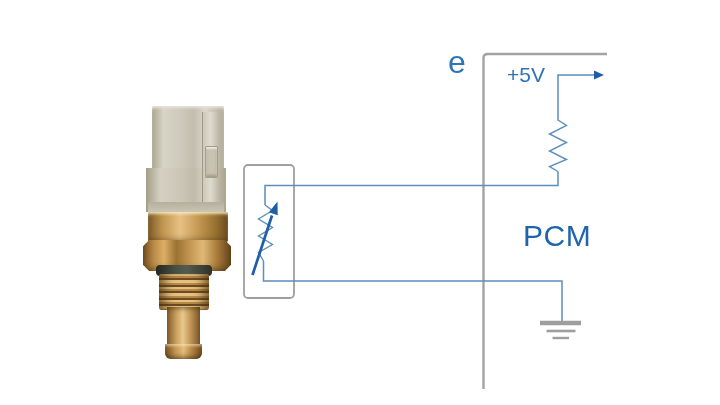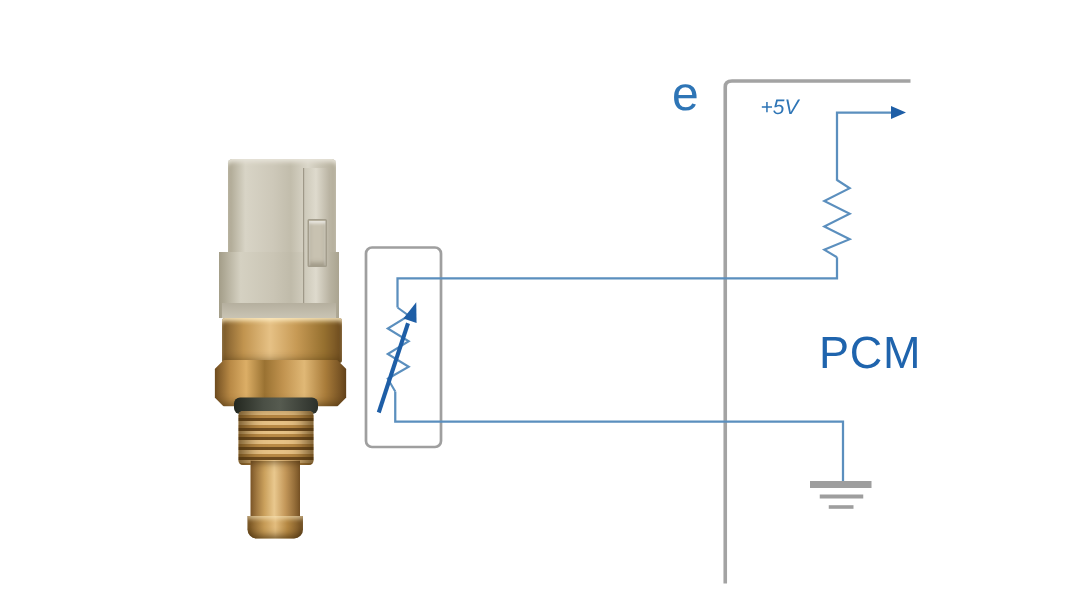--- a/index.html
+++ b/index.html
@@ -19,22 +19,22 @@
   .t-arrow{stroke:var(--arrow-blue,#1e5ea6);stroke-width:2.7;}
   .t-arrow-head{fill:var(--arrow-blue,#1e5ea6);}
   .v-arrow-head{fill:var(--arrow-blue,#1e5ea6);}
   .gnd1{stroke:var(--ground-gray,#9a9a9a);stroke-width:4.6;}
   .gnd2{stroke:var(--ground-gray,#9a9a9a);stroke-width:2.6;}
   .gnd3{stroke:var(--ground-gray,#9a9a9a);stroke-width:2.4;}
 
   
   .lbl{position:absolute;line-height:1;white-space:nowrap;}
   .lbl-e{left:448px;top:46px;font-size:32px;color:var(--label-blue,#2e75b6);}
-  .lbl-5v{left:507px;top:64px;font-size:14px;color:var(--label-blue,#2e75b6);font-style:italic;}
-  .lbl-pcm{left:523px;top:221px;font-size:30px;letter-spacing:.5px;color:var(--pcm-blue,#1f64ad);margin-left:23px;}
+  .lbl-5v{left:507px;top:64px;font-size:21px;color:var(--label-blue,#2e75b6);}
+  .lbl-pcm{left:523px;top:221px;font-size:30px;letter-spacing:.5px;color:var(--pcm-blue,#1f64ad);}
 
   
   .sensor{position:absolute;left:142px;top:104px;width:100px;height:258px;}
   .sensor > div{position:absolute;}
   .housing-upper{
     left:10px;top:2px;width:72px;height:74px;border-radius:3px 3px 0 0;
     background:linear-gradient(90deg,#aba590 0%,#d8d4c6 16%,#cdc8b9 42%,#c2bdac 58%,#dbd7ca 74%,#b2ac99 100%);
     box-shadow:inset 0 3px 3px -1px #e6e3d8;
   }
   .housing-lower{

